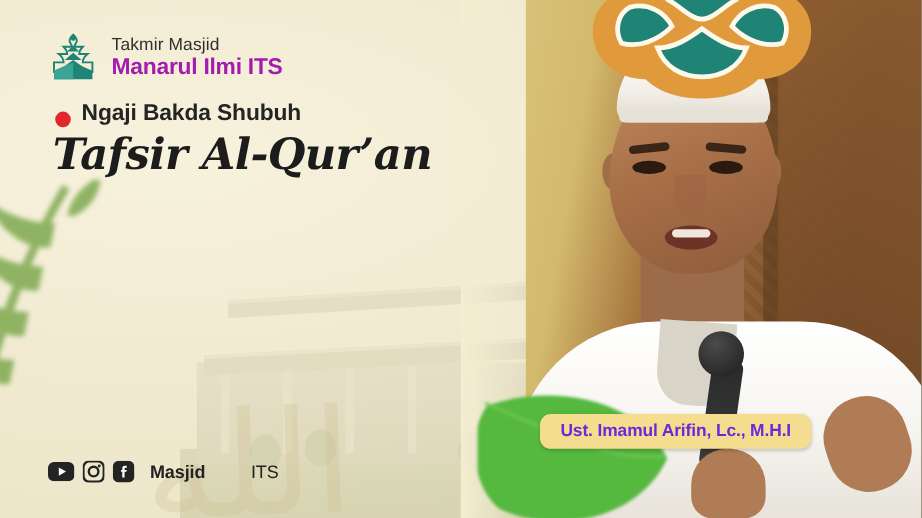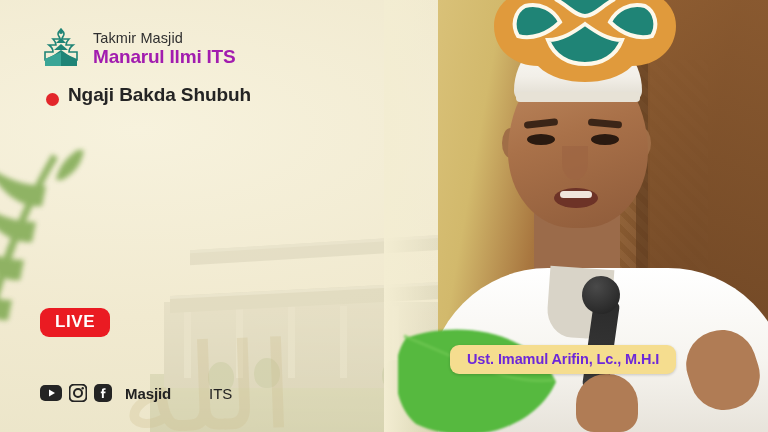--- a/index.html
+++ b/index.html
@@ -337,23 +337,23 @@
         <div class="brand-top">Takmir Masjid</div>
         <div class="brand-main">Manarul Ilmi ITS</div>
       </div>
     </div>
 
     <div class="kicker">
       <span class="kicker-dot"></span>
       <span class="kicker-text">Ngaji Bakda Shubuh</span>
     </div>
 
-
-
-    <div class="live">LIVE</div>
+    <div class="script">Tafsir Al-Qur’an</div>
+
+
 
 
     <div class="social">
       <svg width="22" height="16" viewBox="0 0 22 16">
         <rect x="0" y="0" width="22" height="16" rx="5" fill="#242424"></rect>
         <path d="M9 4.6 L15 8 L9 11.4 Z" fill="#ffffff"></path>
       </svg>
       <svg width="18" height="18" viewBox="0 0 18 18">
         <rect x="0.5" y="0.5" width="17" height="17" rx="5" fill="none" stroke="#242424" stroke-width="2"></rect>
         <circle cx="9" cy="9" r="4" fill="none" stroke="#242424" stroke-width="2"></circle>

